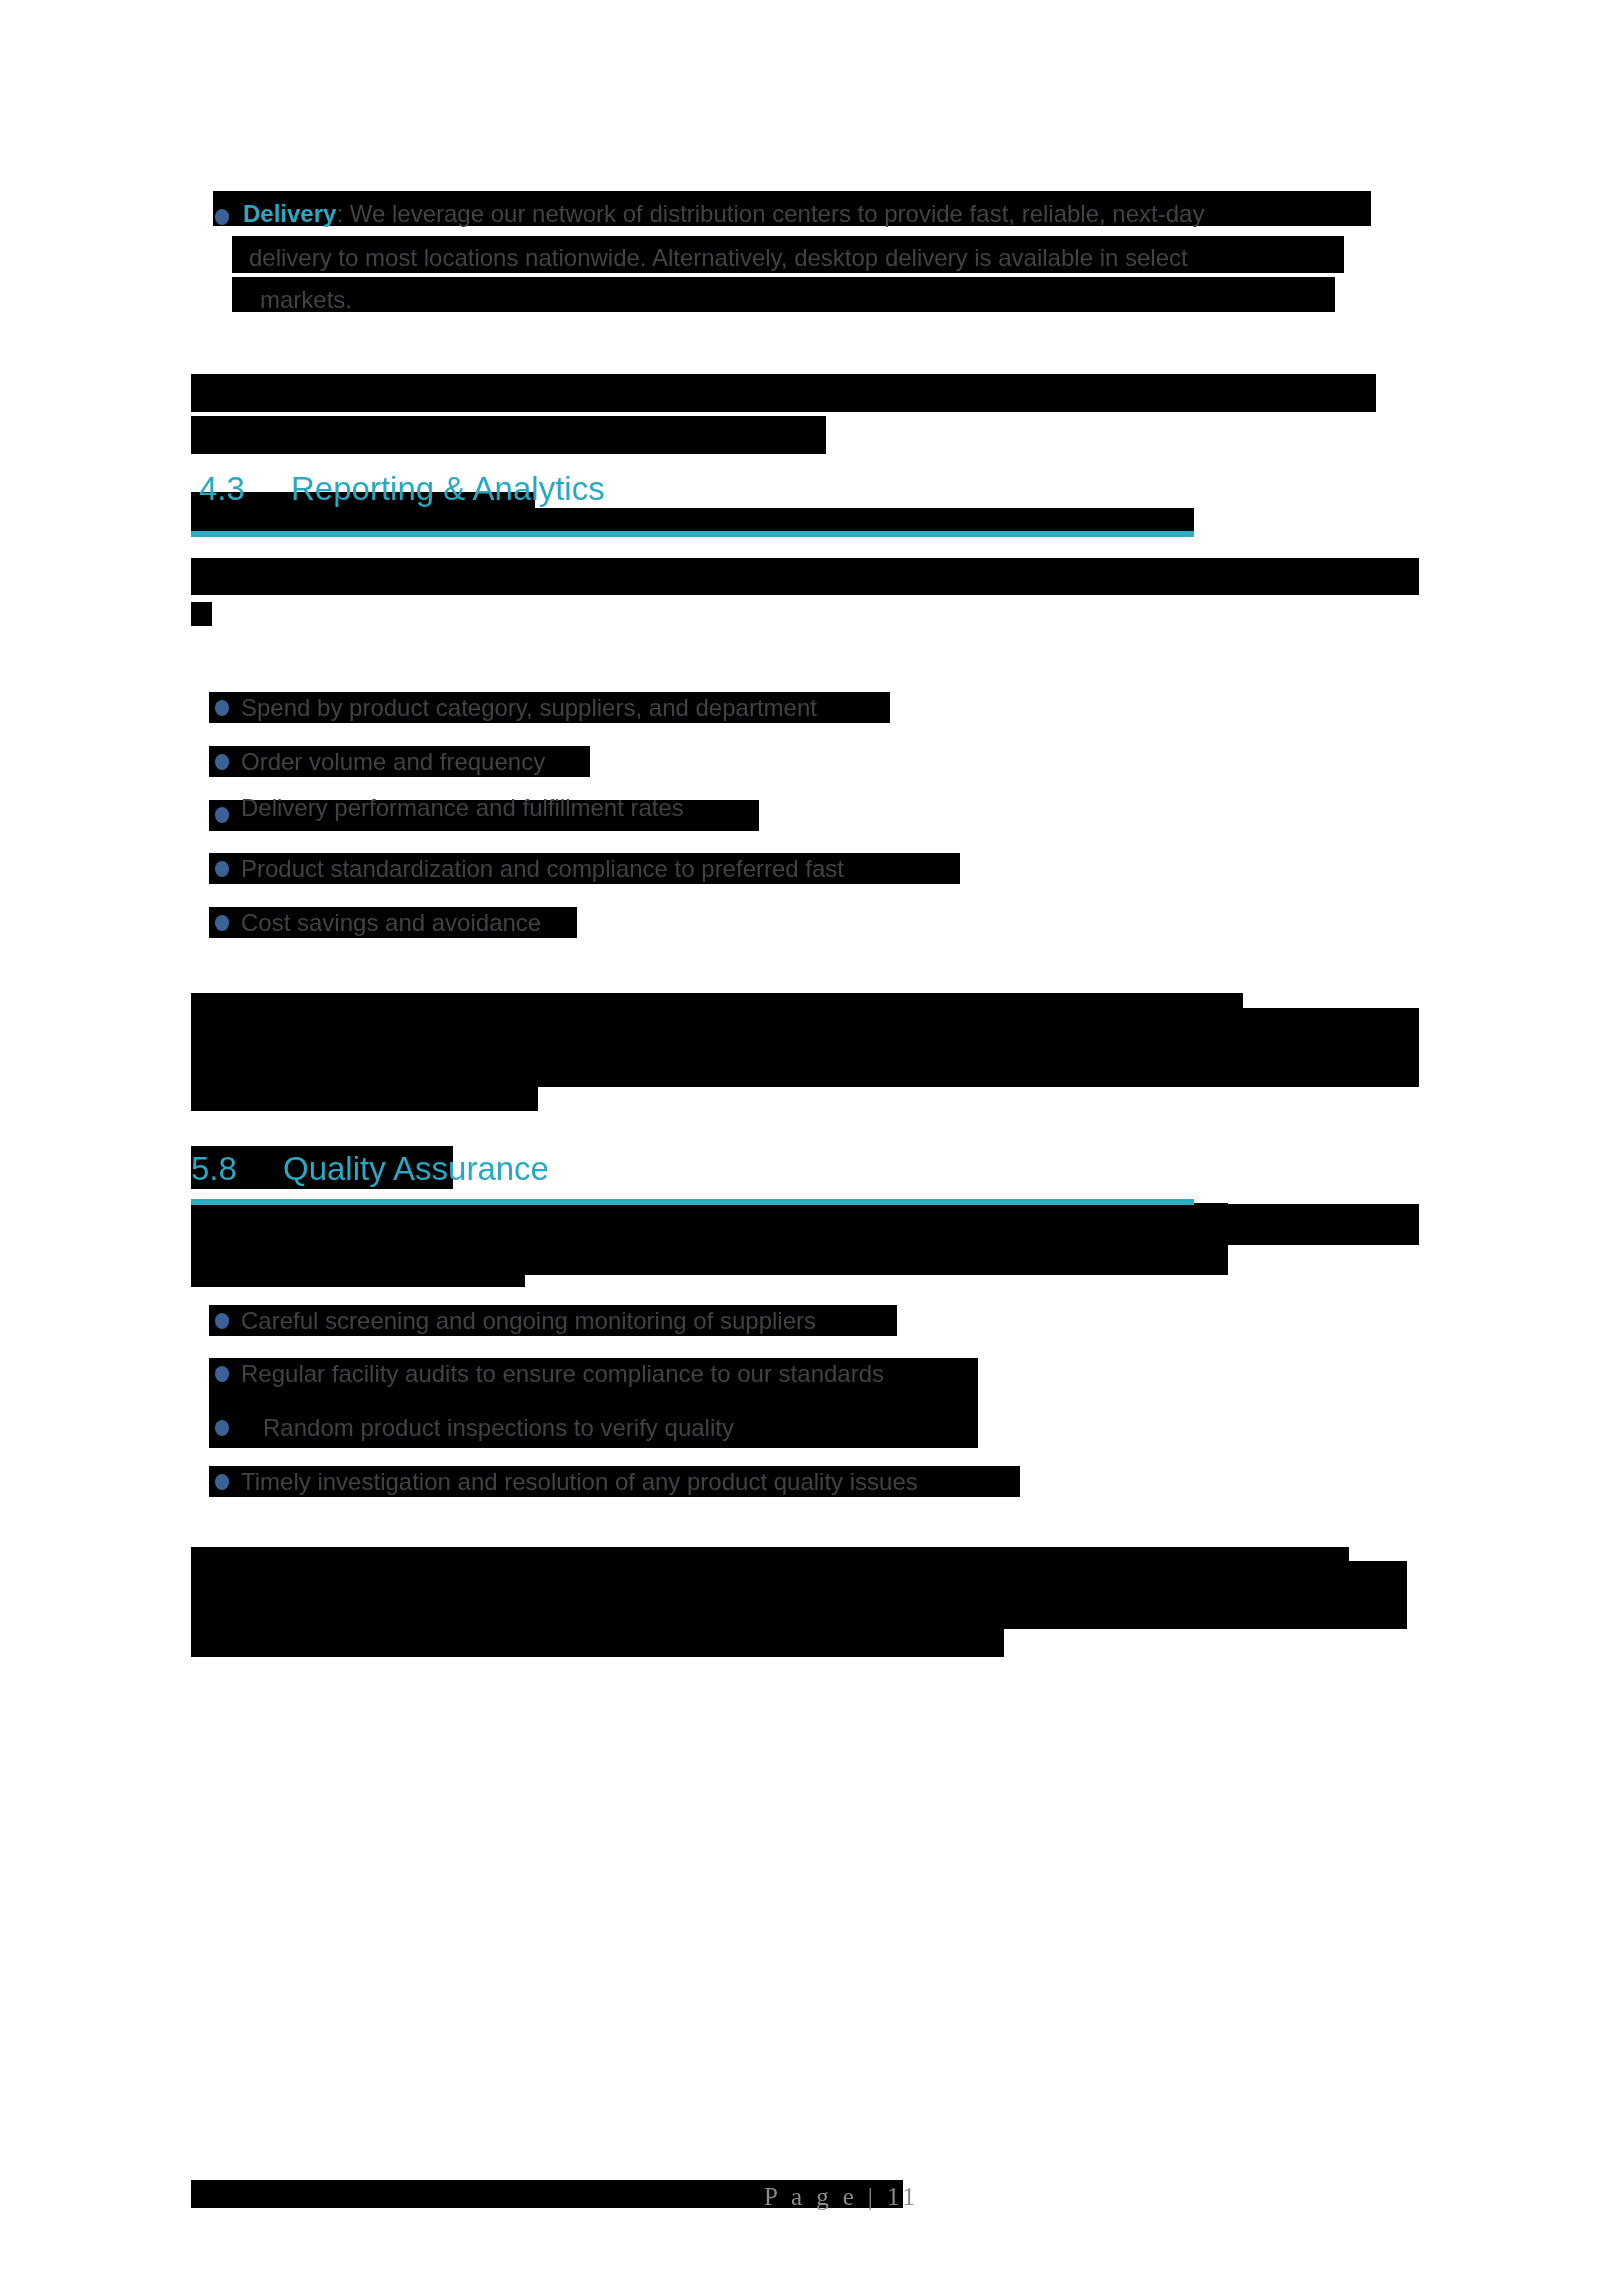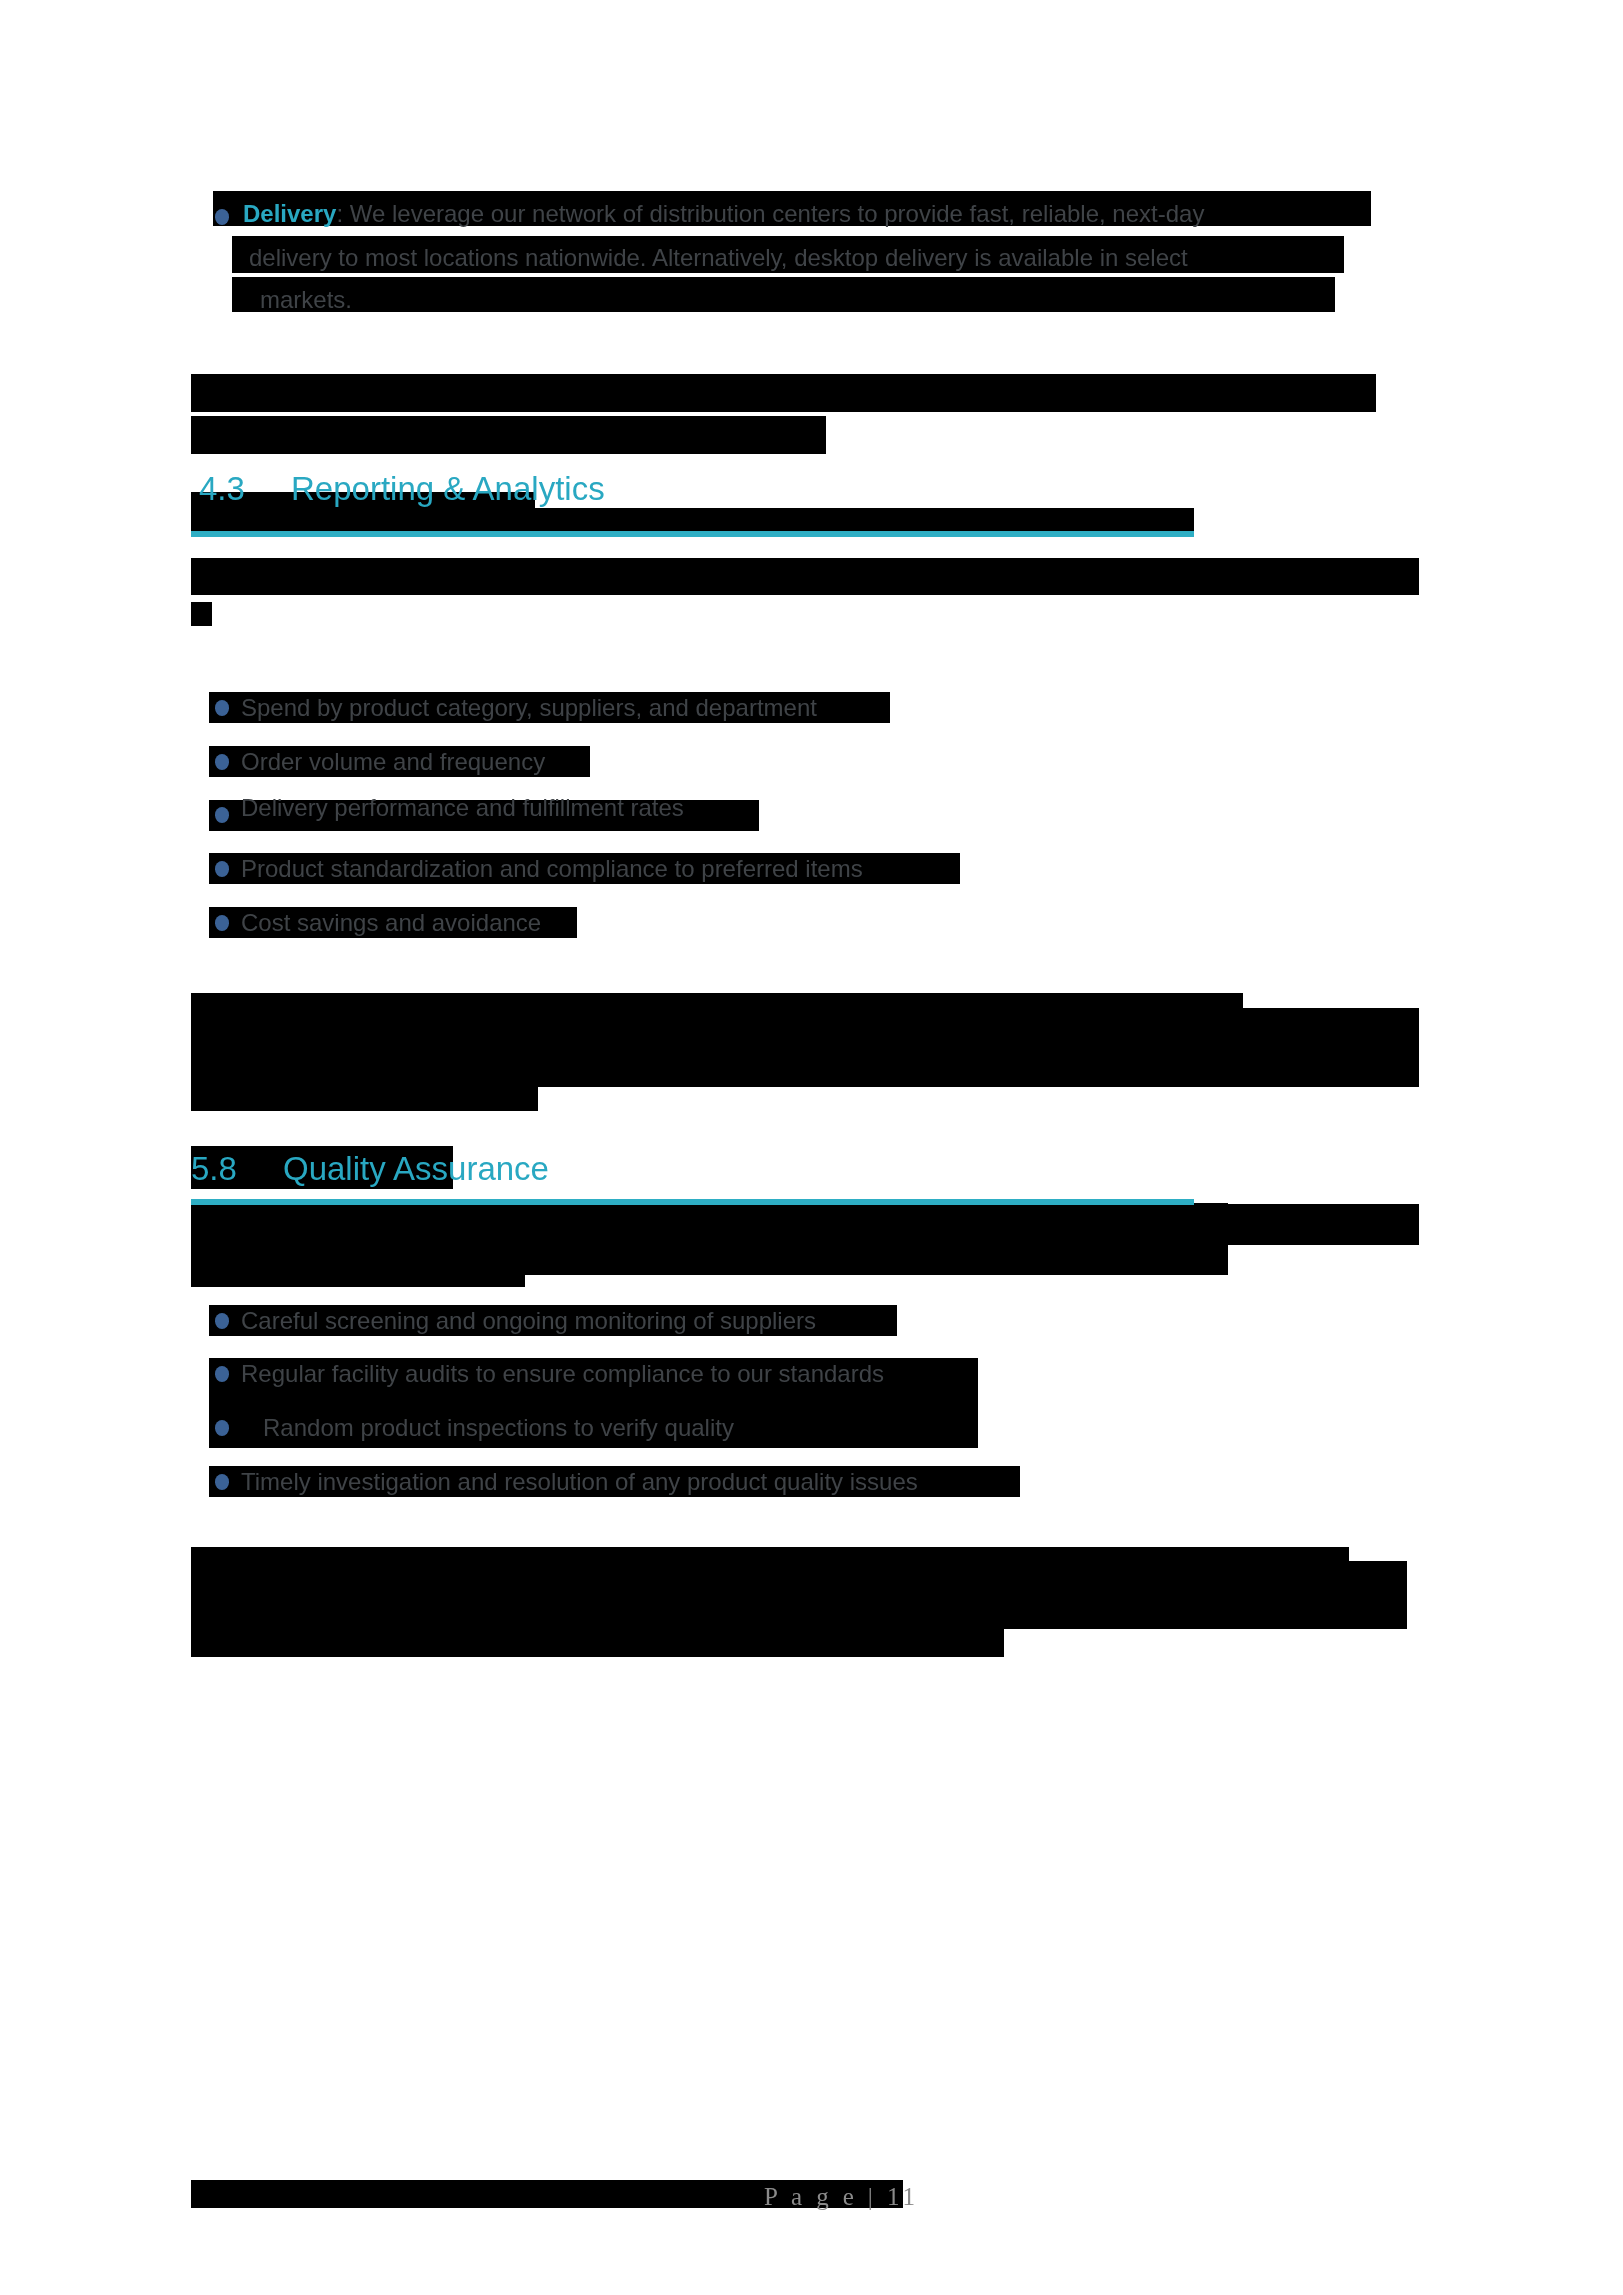--- a/index.html
+++ b/index.html
@@ -124,21 +124,21 @@
   <div class="redact" style="left:209px; top:746px; width:381px; height:31px;"></div>
   <div class="bullet-dot" style="left:215px; top:754px;"></div>
   <div class="txt" style="left:241px; top:750px;">Order volume and frequency</div>
 
   <div class="redact" style="left:209px; top:800px; width:550px; height:31px;"></div>
   <div class="bullet-dot" style="left:215px; top:807px;"></div>
   <div class="txt" style="left:241px; top:796px;text-align:right;">Delivery performance and fulfillment rates</div>
 
   <div class="redact" style="left:209px; top:853px; width:751px; height:31px;"></div>
   <div class="bullet-dot" style="left:215px; top:861px;"></div>
-  <div class="txt" style="left:241px; top:857px;">Product standardization and compliance to preferred items</div>
+  <div class="txt" style="left:241px; top:857px;">Product standardization and compliance to preferred fast</div>
 
   <div class="redact" style="left:209px; top:907px; width:368px; height:31px;"></div>
   <div class="bullet-dot" style="left:215px; top:915px;"></div>
   <div class="txt" style="left:241px; top:911px;">Cost savings and avoidance</div>
 
   <div class="redact" style="left:191px; top:993px; width:1052px; height:46px;"></div>
   <div class="redact" style="left:191px; top:1008px; width:1228px; height:79px;"></div>
   <div class="redact" style="left:191px; top:1069px; width:347px; height:42px;"></div>
 
   <div class="redact" style="left:191px; top:1146px; width:262px; height:43px;"></div>

